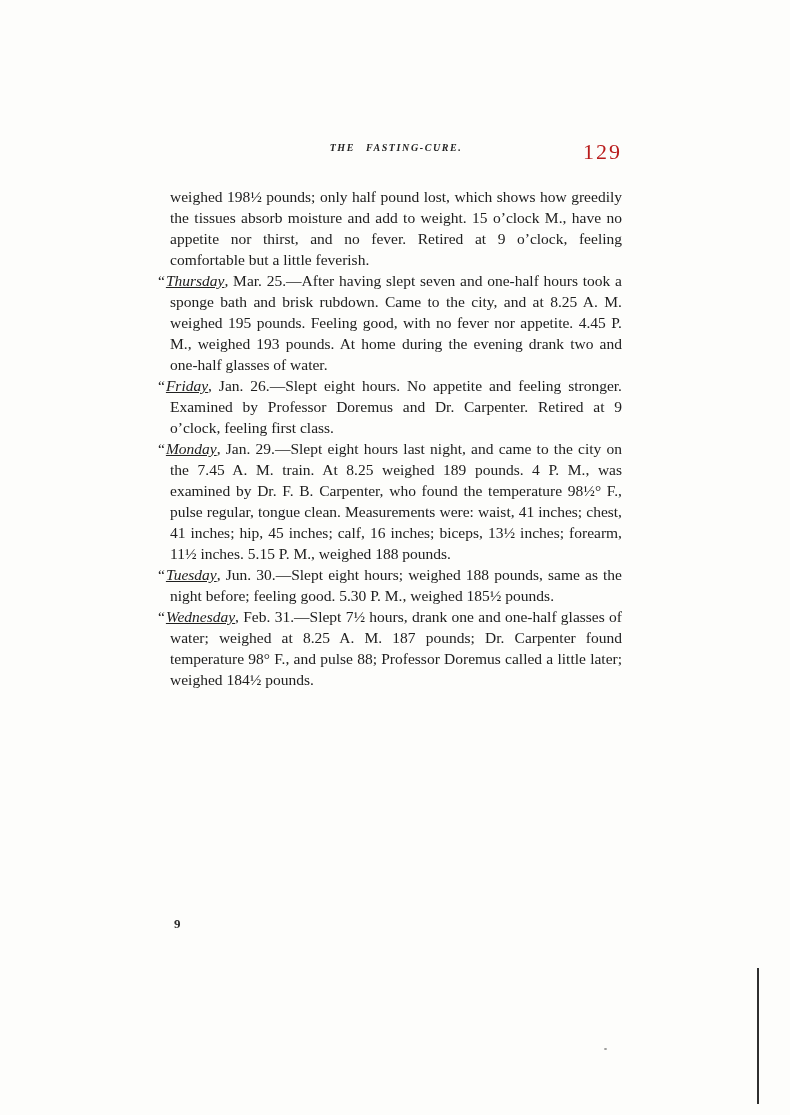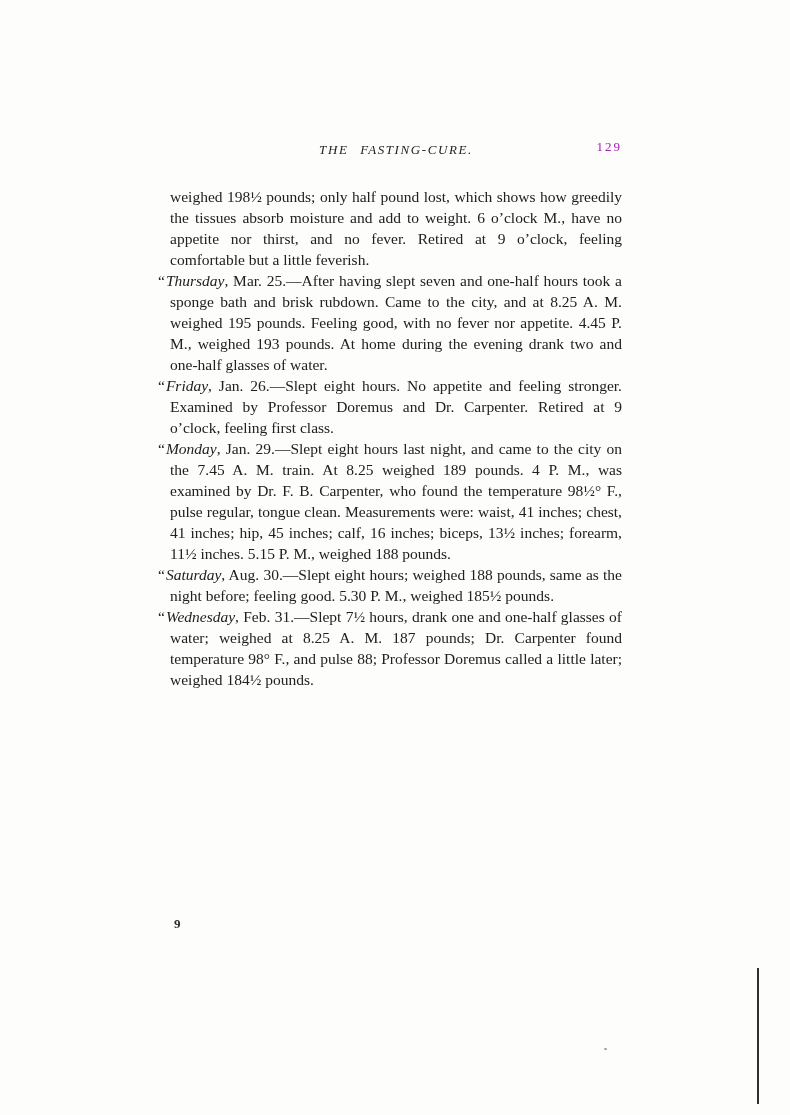--- a/index.html
+++ b/index.html
@@ -7,35 +7,35 @@
     position:relative;
     width:790px;height:1115px;
     background:#fdfdfb;
     overflow:hidden;
     font-family:"Liberation Serif","DejaVu Serif",serif;
     color:#1e1e1e;
   }
   .header{position:absolute;top:142px;left:170px;width:452px;height:24px;}
   .running-title{
     position:absolute;left:50%;transform:translateX(-50%);
-    font-style:italic;font-size:13px;letter-spacing:1.6px;word-spacing:7px;
-    white-space:nowrap;color:#232323;
+    font-style:italic;font-size:10px;letter-spacing:1.6px;word-spacing:7px;
+    white-space:nowrap;color:#232323;font-weight:bold;
   }
   .page-number{
     position:absolute;right:0;top:-3px;
-    font-size:13px;letter-spacing:2px;color:#a21caf;
+    font-size:22px;letter-spacing:2px;color:#b91c1c;
   }
   .body{
     position:absolute;top:186px;left:170px;width:452px;
     text-align:justify;font-size:15.5px;line-height:21px;
     color:#202020;
   }
   p.entry{margin:0;text-indent:-12px;}
   p.entry.no-hang{text-indent:0;}
-  .day{font-style:italic;}
+  .day{font-style:italic;text-decoration:underline;}
   .q{letter-spacing:1px;}
   .signature{
     position:absolute;top:916px;left:174px;
     font-size:13px;font-weight:bold;color:#2a2a2a;
   }
   .scan-line{
     position:absolute;right:31px;top:968px;width:2px;height:136px;
     background:#2f2f2f;
   }
   .speck{
@@ -47,31 +47,31 @@
 <body>
 
 <div class="page">
 
   <div class="header">
     <span class="running-title">THE FASTING-CURE.</span>
     <span class="page-number">129</span>
   </div>
 
   <div class="body">
-    <p class="entry no-hang"><span>weighed 198½ pounds; only half pound lost, which shows how greedily the tissues absorb moisture and add to weight. 6 o’clock M., have no appetite nor thirst, and no fever. Retired at 9 o’clock, feeling comfortable but a little feverish.</span></p>
+    <p class="entry no-hang"><span>weighed 198½ pounds; only half pound lost, which shows how greedily the tissues absorb moisture and add to weight. 15 o’clock M., have no appetite nor thirst, and no fever. Retired at 9 o’clock, feeling comfortable but a little feverish.</span></p>
 
     <p class="entry"><span class="q">“</span><span class="day">Thursday</span><span>, Mar. 25.—After having slept seven and one-half hours took a sponge bath and brisk rubdown. Came to the city, and at 8.25 A. M. weighed 195 pounds. Feeling good, with no fever nor appetite. 4.45 P. M., weighed 193 pounds. At home during the evening drank two and one-half glasses of water.</span></p>
 
     <p class="entry"><span class="q">“</span><span class="day">Friday</span><span>, Jan. 26.—Slept eight hours. No appetite and feeling stronger. Examined by Professor Doremus and Dr. Carpenter. Retired at 9 o’clock, feeling first class.</span></p>
 
 
 
     <p class="entry"><span class="q">“</span><span class="day">Monday</span><span>, Jan. 29.—Slept eight hours last night, and came to the city on the 7.45 A. M. train. At 8.25 weighed 189 pounds. 4 P. M., was examined by Dr. F. B. Carpenter, who found the temperature 98½° F., pulse regular, tongue clean. Measurements were: waist, 41 inches; chest, 41 inches; hip, 45 inches; calf, 16 inches; biceps, 13½ inches; forearm, 11½ inches. 5.15 P. M., weighed 188 pounds.</span></p>
 
-    <p class="entry"><span class="q">“</span><span class="day">Saturday</span><span>, Aug. 30.—Slept eight hours; weighed 188 pounds, same as the night before; feeling good. 5.30 P. M., weighed 185½ pounds.</span></p>
+    <p class="entry"><span class="q">“</span><span class="day">Tuesday</span><span>, Jun. 30.—Slept eight hours; weighed 188 pounds, same as the night before; feeling good. 5.30 P. M., weighed 185½ pounds.</span></p>
 
     <p class="entry"><span class="q">“</span><span class="day">Wednesday</span><span>, Feb. 31.—Slept 7½ hours, drank one and one-half glasses of water; weighed at 8.25 A. M. 187 pounds; Dr. Carpenter found temperature 98° F., and pulse 88; Professor Doremus called a little later; weighed 184½ pounds.</span></p>
 
 
   </div>
 
   <div class="signature">9</div>
 
   <div class="scan-line"></div>
   <div class="speck"></div>

